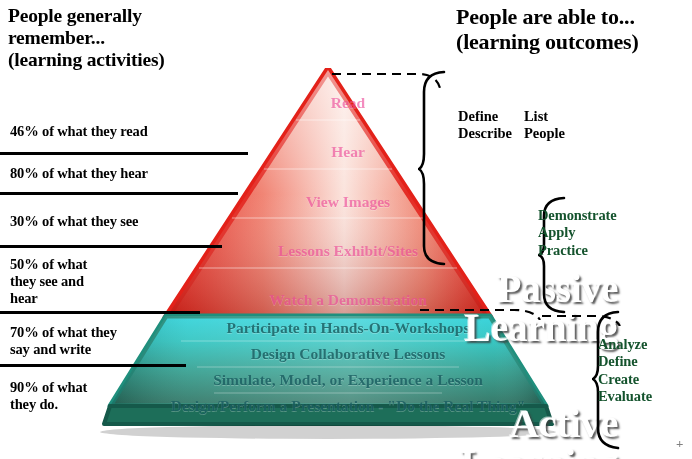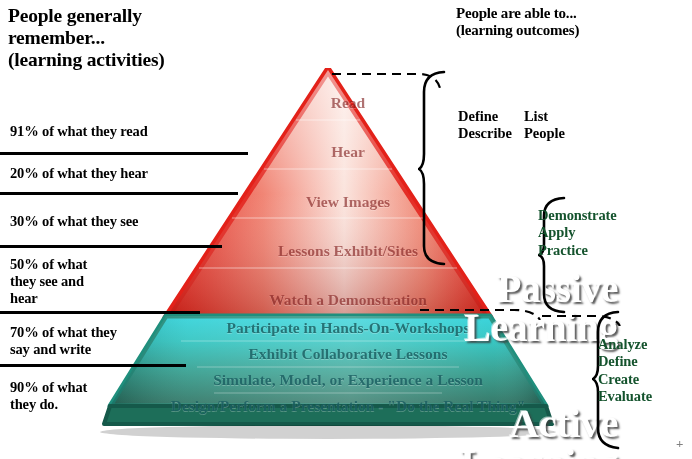--- a/index.html
+++ b/index.html
@@ -4,41 +4,41 @@
 <style>
   html,body{margin:0;padding:0;background:#ffffff;}
   body{width:692px;height:459px;overflow:hidden;
        font-family:"Liberation Sans","DejaVu Sans",sans-serif;}
   #stage{position:relative;width:676px;height:459px;background:#fff;font-family:Liberation Serif, serif;}
 
   
   .hdr{position:absolute;font-weight:bold;color:#000;line-height:1.12;
        white-space:pre-line;}
   #hdr-left{left:8px;top:5px;font-size:19.5px;letter-spacing:-0.2px;}
-  #hdr-right{left:456px;top:5px;font-size:15px;letter-spacing:-0.2px;}
+  #hdr-right{left:456px;top:5px;font-size:22px;letter-spacing:-0.2px;}
 
   
   .lbl{position:absolute;font-weight:bold;color:#000;font-size:14.5px;
        line-height:1.16;white-space:pre-line;letter-spacing:-0.15px;}
   .rule{position:absolute;left:0;height:3px;background:#000;}
 
   
   .out{position:absolute;font-weight:bold;color:#14532d;font-size:14.5px;
        line-height:1.2;white-space:pre;letter-spacing:-0.1px;}
   .out-grid{position:absolute;font-weight:bold;color:#000;font-size:14.5px;
        line-height:1.2;display:grid;grid-template-columns:auto auto;
        column-gap:12px;row-gap:0;}
 
   
   #pyr{position:absolute;left:78px;top:68px;width:540px;height:378px;}
   #pyr svg{display:block;}
 
   .band-txt{position:absolute;width:100%;text-align:center;font-weight:bold;
             pointer-events:none;}
-  .passive-txt{color:#7f1d1d;opacity:.62;font-size:15.5px;
+  .passive-txt{color:#ec4899;opacity:.62;font-size:15.5px;
                text-shadow:0 1px 0 rgba(255,255,255,.35);}
   .active-txt{color:#1b5f62;opacity:.82;font-size:15.5px;
               text-shadow:0 1px 0 rgba(255,255,255,.30);}
 
   .big{position:absolute;width:100%;text-align:right;font-weight:bold;
        color:#ffffff;line-height:0.97;letter-spacing:-0.5px;
        text-shadow:2px 2px 2px rgba(60,60,60,.85),
                    -1px -1px 0 rgba(255,255,255,.55);
        pointer-events:none;}
   #passive-big{top:202px;font-size:40px;}
@@ -118,38 +118,38 @@
       <ellipse cx="250" cy="364" rx="228" ry="7" fill="#000000" opacity="0.18"></ellipse>
     </svg>
 
     <div class="band-txt passive-txt" style="top:26px">Read</div>
     <div class="band-txt passive-txt" style="top:75px">Hear</div>
     <div class="band-txt passive-txt" style="top:125px">View Images</div>
     <div class="band-txt passive-txt" style="top:174px">Lessons Exhibit/Sites</div>
     <div class="band-txt active-txt" style="top:251px">Participate in Hands-On-Workshops</div>
 
     <div class="band-txt passive-txt" style="top:223px">Watch a Demonstration</div>
-    <div class="band-txt active-txt" style="top:277px">Exhibit Collaborative Lessons</div>
+    <div class="band-txt active-txt" style="top:277px">Design Collaborative Lessons</div>
     <div class="band-txt active-txt" style="top:303px">Simulate, Model, or Experience a Lesson</div>
     <div class="band-txt active-txt" style="top:329px">Design/Perform a Presentation - "Do the Real Thing"</div>
 
     <div class="big" id="passive-big" style="white-space:pre-line;">Passive
 Learning</div>
     <div class="big" id="active-big" style="white-space:pre-line;">Active
 Learning</div>
   </div>
 
   <div class="rule" style="top:152px;width:248px"></div>
   <div class="rule" style="top:192px;width:238px"></div>
   <div class="rule" style="top:245px;width:222px"></div>
   <div class="rule" style="top:311px;width:200px"></div>
   <div class="rule" style="top:364px;width:186px"></div>
 
-  <div class="lbl" style="left:10px;top:123px">91% of what they read</div>
-  <div class="lbl" style="left:10px;top:165px">20% of what they hear</div>
+  <div class="lbl" style="left:10px;top:123px">46% of what they read</div>
+  <div class="lbl" style="left:10px;top:165px">80% of what they hear</div>
   <div class="lbl" style="left:10px;top:213px">30% of what they see</div>
   <div class="lbl" style="left:10px;top:256px">50% of what
 they see and
 hear</div>
   <div class="lbl" style="left:10px;top:324px">70% of what they
 say and write</div>
   <div class="lbl" style="left:10px;top:379px">90% of what
 they do.</div>
 
   <svg class="dash" style="left:330px;top:62px;" width="120" height="26">

